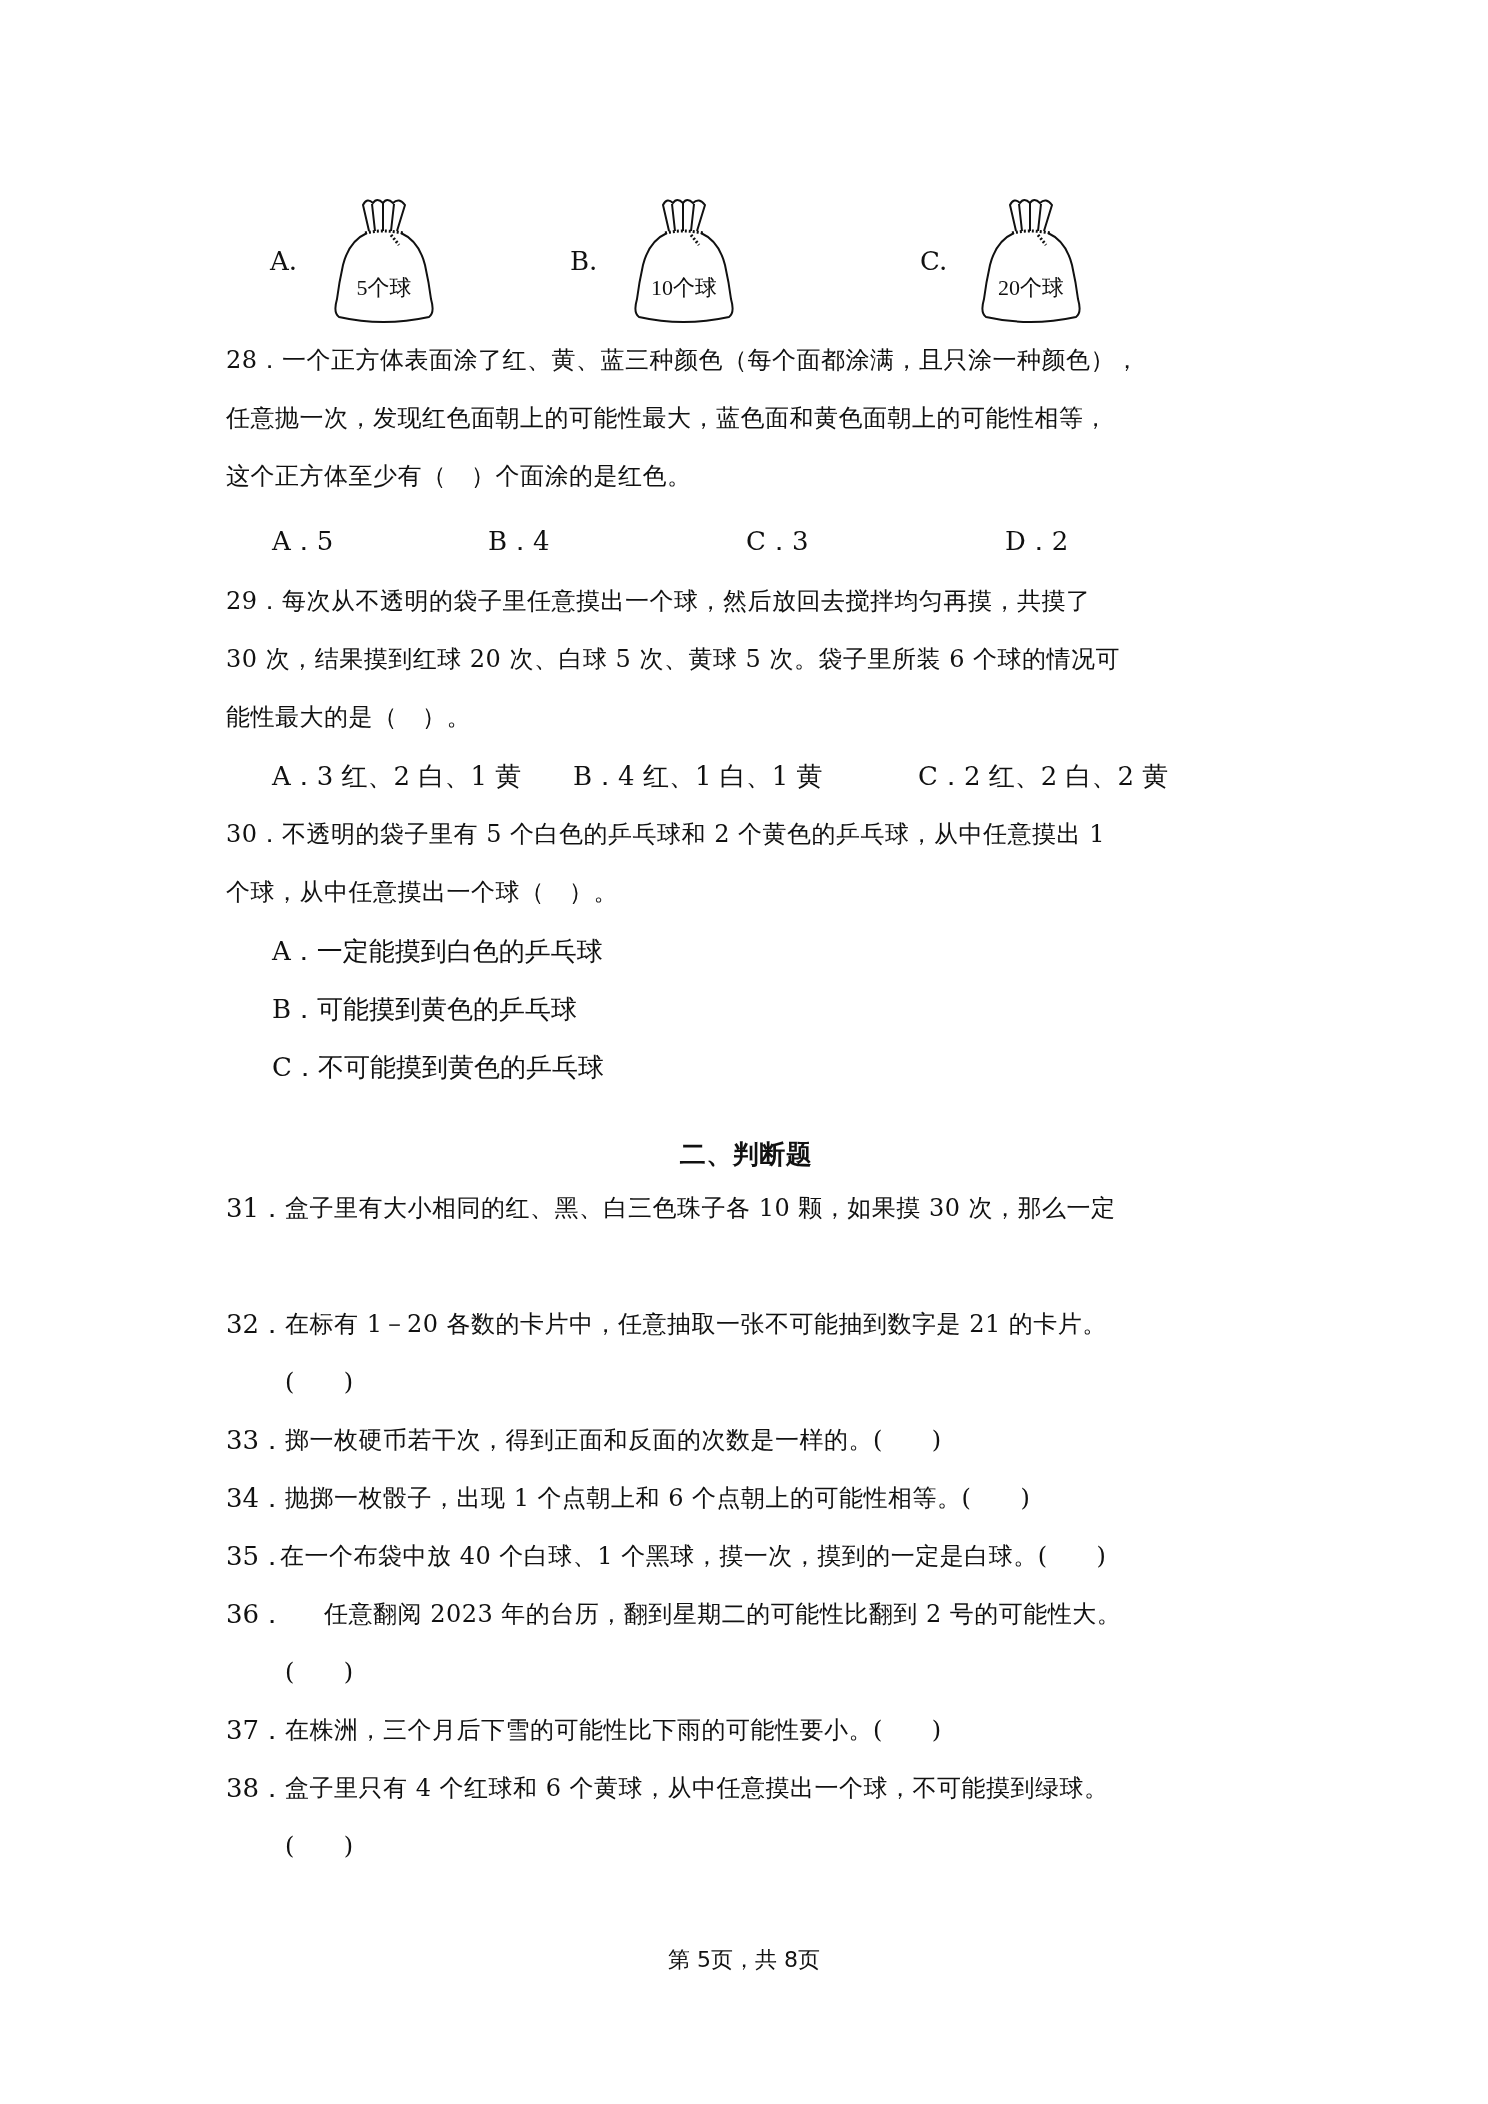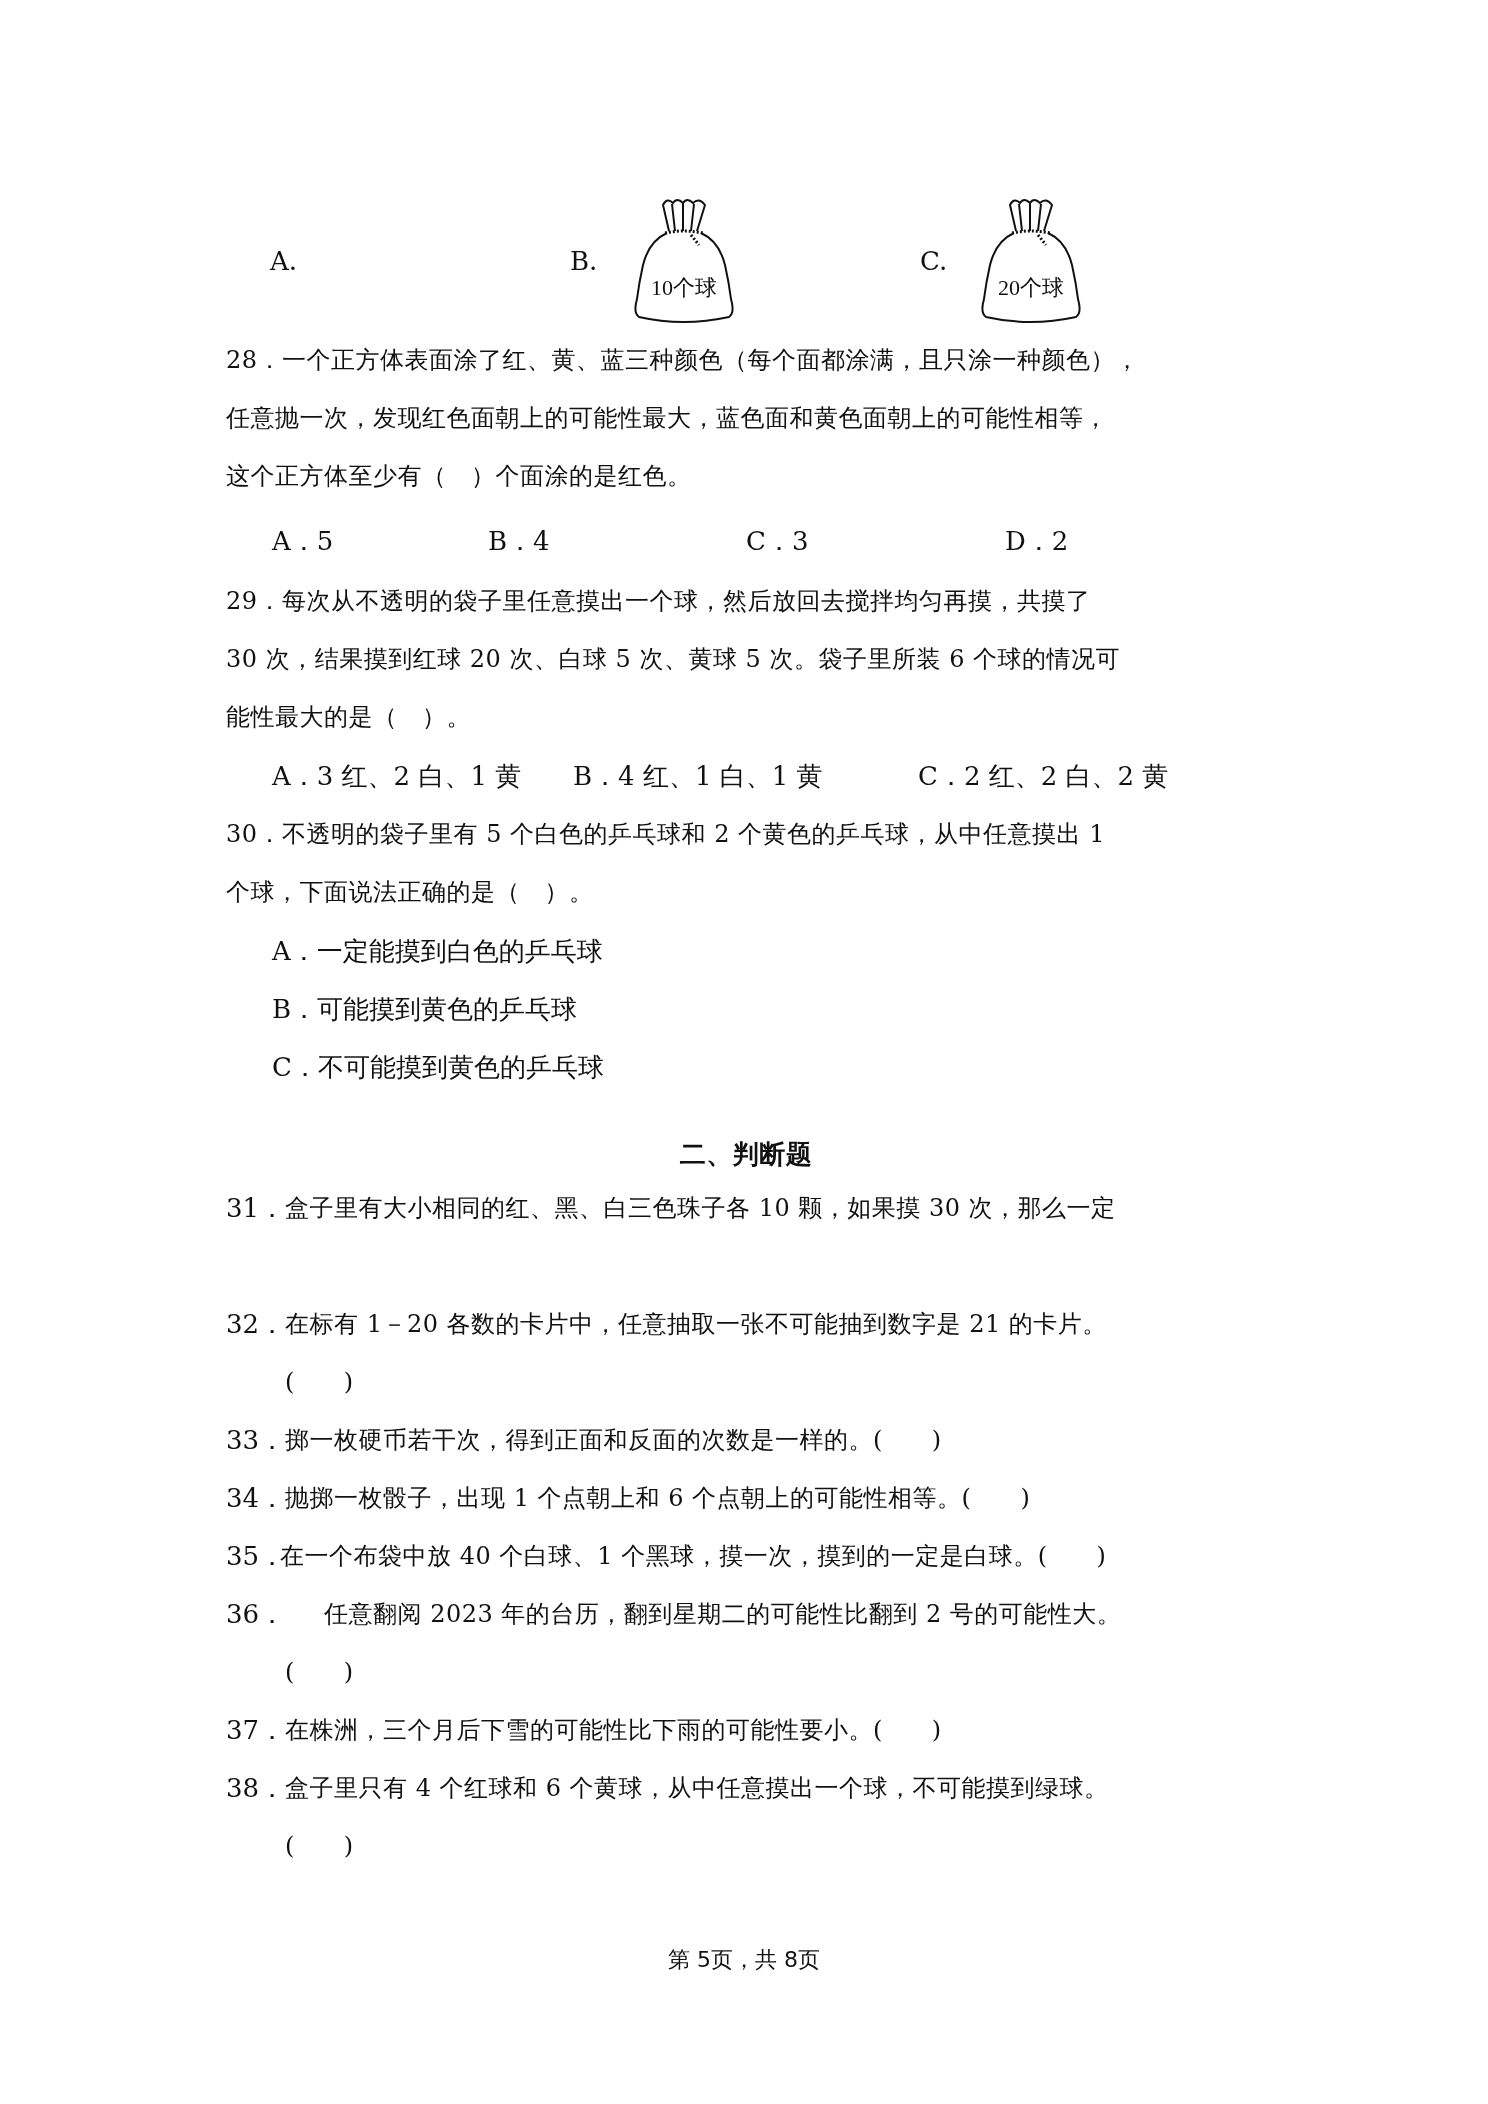--- a/index.html
+++ b/index.html
@@ -29,20 +29,32 @@
     font-size: 22px; line-height: 28px; font-family: "DejaVu Sans", "Liberation Sans", sans-serif;
   }
 </style>
 </head>
 <body>
 
 <div class="page">
 
   <div class="bag-option" style="left:270px; width:200px;">
     <span class="bag-letter" style="left:0;">A.</span>
+    <div class="bag" style="left:55px;">
+      <svg viewBox="0 0 118 128" xmlns="http://www.w3.org/2000/svg">
+        <g fill="none" stroke="#111" stroke-width="2">
+          <path d="M44 36 L38 10 Q42 2 48 8 Q52 2 58 8 Q62 2 68 8 Q74 2 80 10 L72 36"></path>
+          <path d="M50 36 L47 9 M58 36 L58 8 M66 36 L69 9"></path>
+          <path d="M40 38 Q58 34 78 38" stroke-dasharray="2 2" stroke-width="3"></path>
+          <path d="M66 40 L74 50" stroke-dasharray="2 2" stroke-width="3"></path>
+          <path d="M42 38 Q24 46 18 70 Q14 88 12 104 Q8 118 14 122 Q58 132 104 122 Q110 118 106 104 Q104 88 100 70 Q94 46 76 38"></path>
+        </g>
+      </svg>
+      <span class="bag-label">5个球</span>
+    </div>
   </div>
 
   <div class="bag-option" style="left:570px; width:200px;">
     <span class="bag-letter" style="left:0;">B.</span>
     <div class="bag" style="left:55px;">
       <svg viewBox="0 0 118 128" xmlns="http://www.w3.org/2000/svg">
         <g fill="none" stroke="#111" stroke-width="2">
           <path d="M44 36 L38 10 Q42 2 48 8 Q52 2 58 8 Q62 2 68 8 Q74 2 80 10 L72 36"></path>
           <path d="M50 36 L47 9 M58 36 L58 8 M66 36 L69 9"></path>
           <path d="M40 38 Q58 34 78 38" stroke-dasharray="2 2" stroke-width="3"></path>
@@ -79,21 +91,21 @@
   <div class="opt" style="left:1005px; top:525px;">D．2</div>
 
   <div class="line" style="top:585px;">29．每次从不透明的袋子里任意摸出一个球，然后放回去搅拌均匀再摸，共摸了</div>
   <div class="line" style="top:643px;">30 次，结果摸到红球 20 次、白球 5 次、黄球 5 次。袋子里所装 6 个球的情况可</div>
   <div class="line" style="top:701px;">能性最大的是（　）。</div>
   <div class="opt" style="left:272px; top:760px;">A．3 红、2 白、1 黄</div>
   <div class="opt" style="left:573px; top:760px;">B．4 红、1 白、1 黄</div>
   <div class="opt" style="left:918px; top:760px;">C．2 红、2 白、2 黄</div>
 
   <div class="line" style="top:818px;">30．不透明的袋子里有 5 个白色的乒乓球和 2 个黄色的乒乓球，从中任意摸出 1</div>
-  <div class="line" style="top:876px;">个球，下面说法正确的是（　）。</div>
+  <div class="line" style="top:876px;">个球，从中任意摸出一个球（　）。</div>
   <div class="opt" style="left:272px; top:935px;">A．一定能摸到白色的乒乓球</div>
   <div class="opt" style="left:272px; top:993px;">B．可能摸到黄色的乒乓球</div>
   <div class="opt" style="left:272px; top:1051px;">C．不可能摸到黄色的乒乓球</div>
 
   <div class="line section-title" style="top:1138px;text-align:center;">二、判断题</div>
 
   <div class="opt" style="left:226px; top:1192px;">31．</div>
   <div class="line indent" style="top:1192px;">盒子里有大小相同的红、黑、白三色珠子各 10 颗，如果摸 30 次，那么一定</div>
 
   <div class="opt" style="left:226px; top:1308px;">32．</div>

